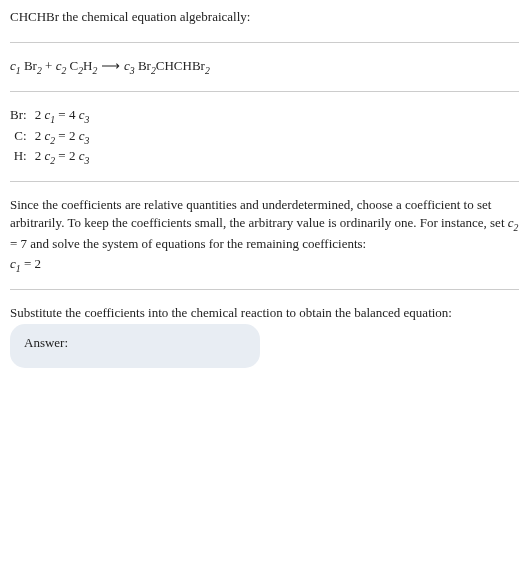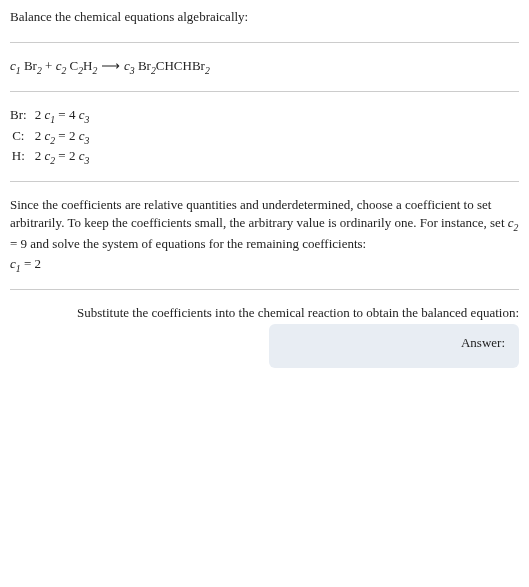--- a/index.html
+++ b/index.html
@@ -17,21 +17,20 @@
       line-height: 1.4;
     }
     .section {
       border-bottom: 1px solid #ccc;
       padding-bottom: 14px;
       margin-bottom: 14px;
     }
     .section:last-of-type {
       border-bottom: none;
       margin-bottom: 0;
-      text-align: right;
     }
     .intro-line {
       margin-bottom: 2px;
     }
     .equation {
       font-family: Georgia, serif;
       white-space: nowrap;
     }
     sub {
       font-size: 0.75em;
@@ -48,49 +47,49 @@
     }
     .trow {
       display: table-row;
     }
     .tcell {
       display: table-cell;
       padding: 0 4px 0 0;
       white-space: nowrap;
     }
     .tcell.label {
-      text-align: center;
+      text-align: right;
       padding-right: 8px;
     }
     .coeff-line {
       margin-top: 0;
     }
     .answer-box {
       background: #e8edf3;
-      border-radius: 6px;
+      border-radius: 15px;
       padding: 10px 14px 12px 14px;
       display: inline-block;
       min-width: 250px;
     }
     .answer-label {
       margin-bottom: 4px;
       font-size: 13px;
     }
     .answer-eq {
       padding-left: 24px;
     }
     .ital {
       font-style: italic;
     }
   </style>
 </head>
 <body>
 
 <div class="section">
-  <div class="intro-line">Balance the chemical equations algebraically:</div>
+  <div class="intro-line">CHCHBr the chemical equation algebraically:</div>
 </div>
 
 <div class="section">
   <div class="equation">
     <span class="ital"><span>c</span><sub>1</sub></span><span> </span><span><span>Br</span><sub>2</sub></span><span> + </span><span class="ital"><span>c</span><sub>2</sub></span><span> </span><span><span>C</span><sub>2</sub><span>H</span><sub>2</sub></span><span class="arrow">⟶</span><span class="ital"><span>c</span><sub>3</sub></span><span> </span><span><span>Br</span><sub>2</sub><span>CHCHBr</span><sub>2</sub></span>
   </div>
 </div>
 
 <div class="section">
   <div class="table">
@@ -104,21 +103,21 @@
     </div>
     <div class="trow">
       <div class="tcell label">H:</div>
       <div class="tcell"><span>2 </span><span class="ital"><span>c</span><sub>2</sub></span><span> = </span><span>2 </span><span class="ital"><span>c</span><sub>3</sub></span></div>
     </div>
   </div>
 </div>
 
 <div class="section">
   <div class="intro-line">
-    <span>Since the coefficients are relative quantities and underdetermined, choose a coefficient to set arbitrarily. To keep the coefficients small, the arbitrary value is ordinarily one. For instance, set </span><span class="ital"><span>c</span><sub>2</sub></span><span> = 9 and solve the system of equations for the remaining coefficients:</span>
+    <span>Since the coefficients are relative quantities and underdetermined, choose a coefficient to set arbitrarily. To keep the coefficients small, the arbitrary value is ordinarily one. For instance, set </span><span class="ital"><span>c</span><sub>2</sub></span><span> = 7 and solve the system of equations for the remaining coefficients:</span>
   </div>
   <div class="coeff-line"><span class="ital"><span>c</span><sub>1</sub></span><span> = 2</span></div>
 </div>
 
 <div class="section">
   <div class="intro-line">Substitute the coefficients into the chemical reaction to obtain the balanced equation:</div>
   <div class="answer-box">
     <div class="answer-label">Answer:</div>
   </div>
 </div>

